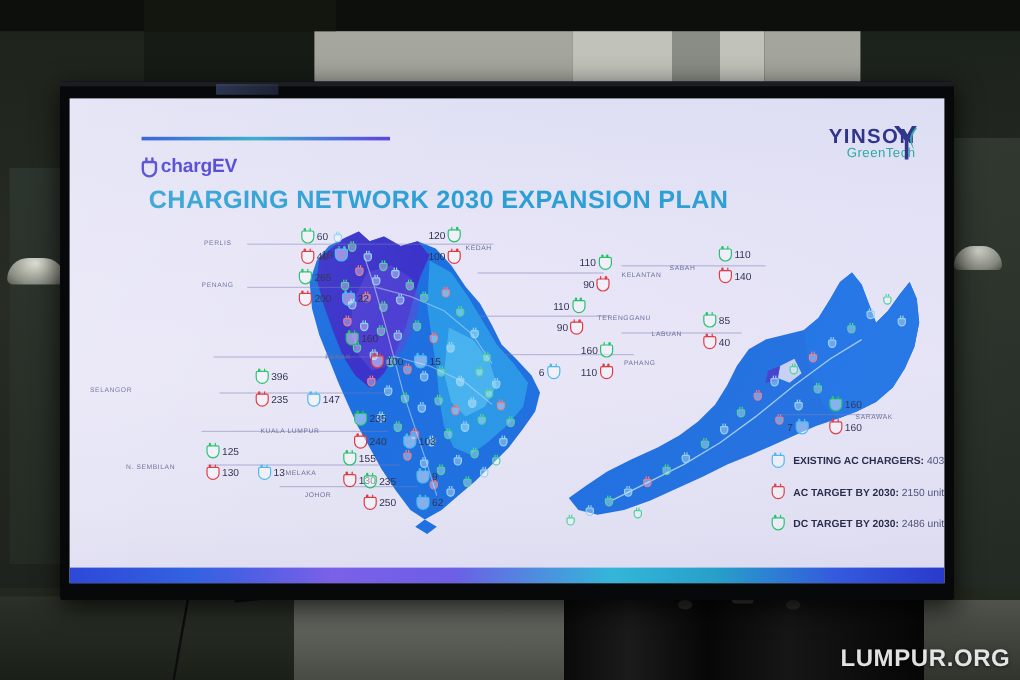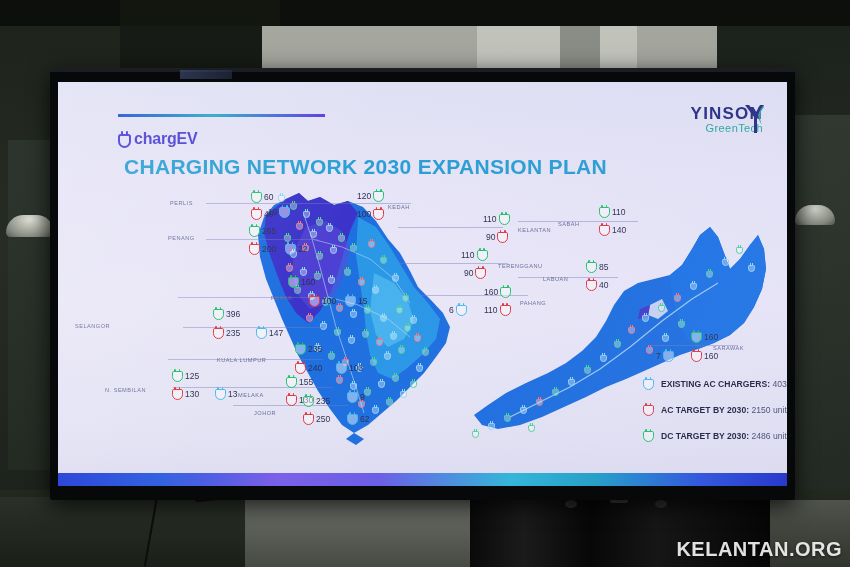--- a/index.html
+++ b/index.html
@@ -1034,14 +1034,14 @@
             </span>
           <span class="legend-txt"><b>DC TARGET BY 2030:</b> <span class="val">2486 units</span></span>
         </div>
       </div>
 
       <div id="slide-bottom-band"></div>
       <div id="screen-sheen"></div>
     </div>
   </div>
 
-  <div id="watermark">KELANTAN.ORG</div>
+  <div id="watermark">LUMPUR.ORG</div>
 </div>
 
 </body></html>

